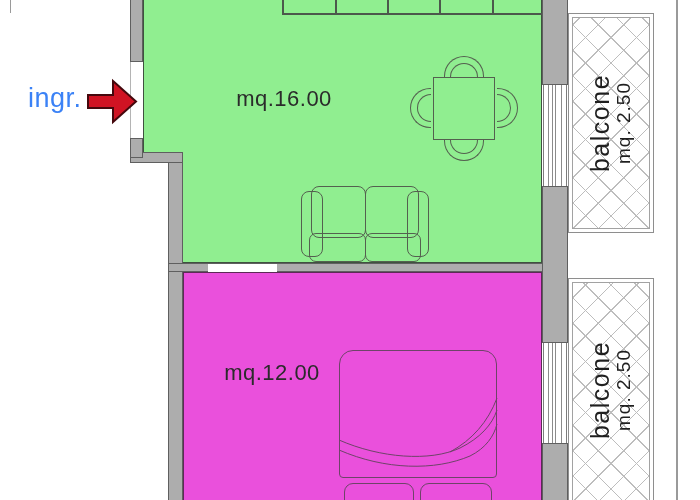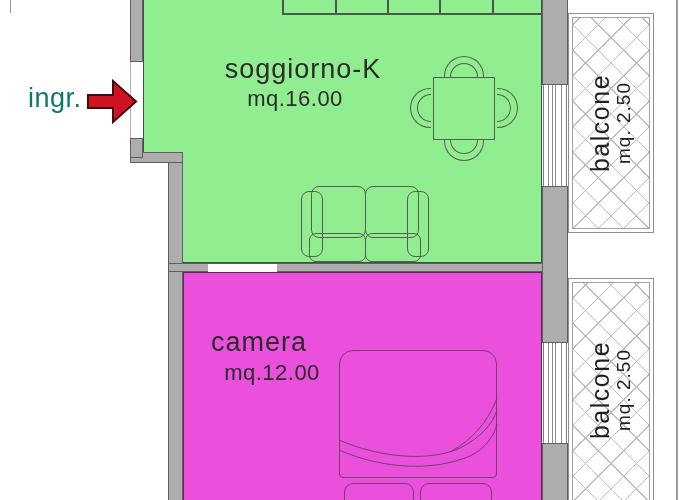--- a/index.html
+++ b/index.html
@@ -39,21 +39,21 @@
   .counter .div{position:absolute;top:0;bottom:0;width:1.5px;background:#4c584c;}
   
   .chair-h{border:1px solid #54604f;border-bottom:none;}
   .chair-hb{border:1px solid #54604f;border-top:none;}
   .chair-vl{border:1px solid #54604f;border-right:none;}
   .chair-vr{border:1px solid #54604f;border-left:none;}
   
   .room-label{color:#2b2b2b;text-align:center;letter-spacing:1px;}
   .lbl-big{font-size:27px;}
   .lbl-small{font-size:22px;letter-spacing:0.5px;}
-  .ingr{color:#0f766e;font-size:27px;letter-spacing:0.5px;}
+  .ingr{color:#3b82f6;font-size:27px;letter-spacing:0.5px;}
 </style>
 </head>
 <body>
 
 <div class="stage">
 
   <div class="abs room-green" style="left:143px;top:-2px;width:399px;height:265px;"></div>
   <div class="abs outside-cover" style="left:118px;top:163px;width:50px;height:100px;"></div>
   <div class="abs room-magenta" style="left:183px;top:272px;width:359px;height:230px;"></div>
 
@@ -130,18 +130,16 @@
   </div>
 
   <div class="abs site-line" style="left:676px;top:0;width:2px;height:500px;"></div>
   <div class="abs site-line" style="left:10px;top:0;width:1px;height:13px;"></div>
 
   <div class="abs ingr" style="left:28px;top:83px;">ingr.</div>
   <svg class="abs" style="left:85px;top:77px;" width="56" height="50" viewBox="0 0 56 50">
     <polygon points="3,18 28,18 28,4 51,24.5 28,45 28,31 3,31" fill="#D01323" stroke="#45080d" stroke-width="2" stroke-linejoin="miter"></polygon>
   </svg>
 
-  <div class="abs room-label lbl-big" style="left:163px;top:54px;width:280px;">soggiorno-K</div>
-  <div class="abs room-label lbl-small" style="left:155px;top:86px;width:280px;">mq.16.00</div>
-  <div class="abs room-label lbl-big" style="left:119px;top:327px;width:280px;">camera</div>
+  <div class="abs room-label lbl-small" style="left:144px;top:86px;width:280px;">mq.16.00</div>
   <div class="abs room-label lbl-small" style="left:132px;top:360px;width:280px;">mq.12.00</div>
 
 </div>
 
 </body></html>

